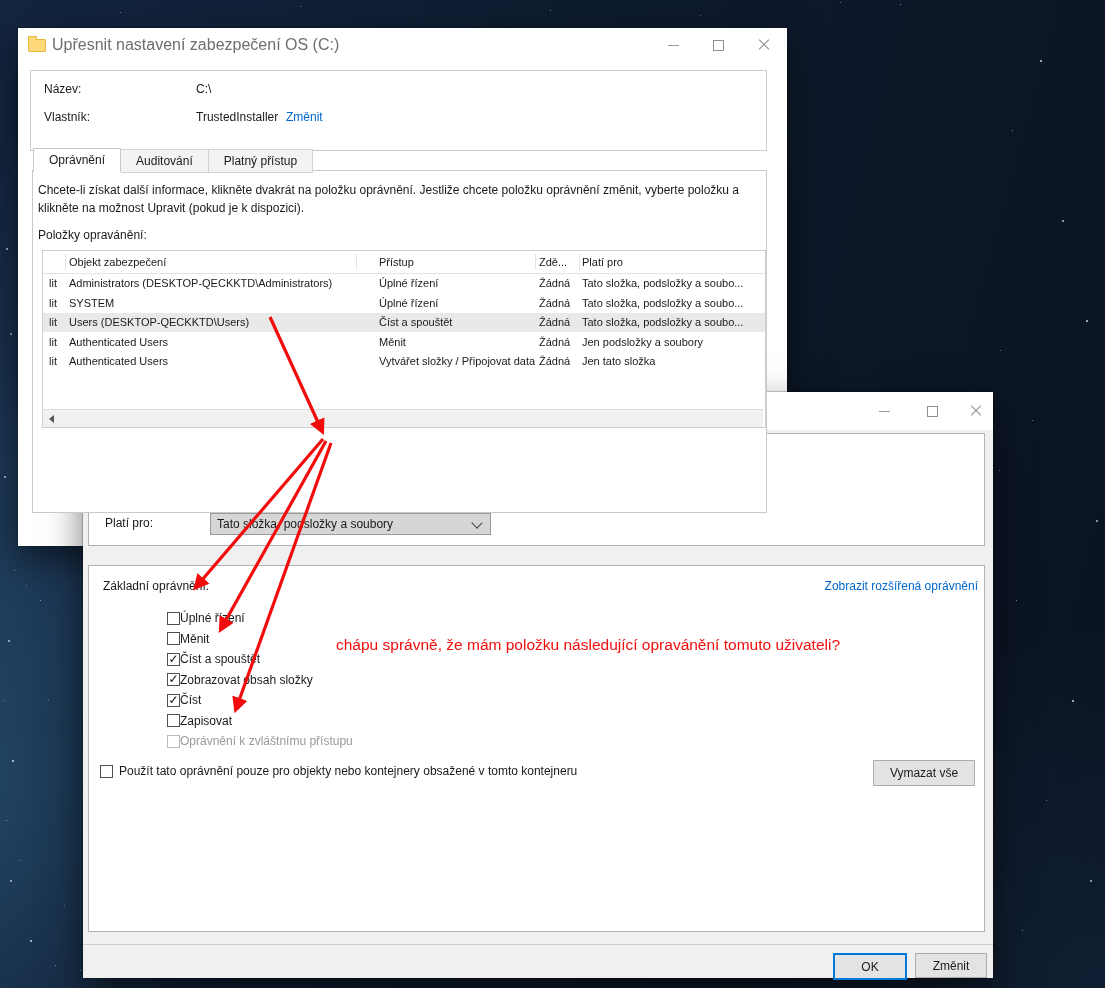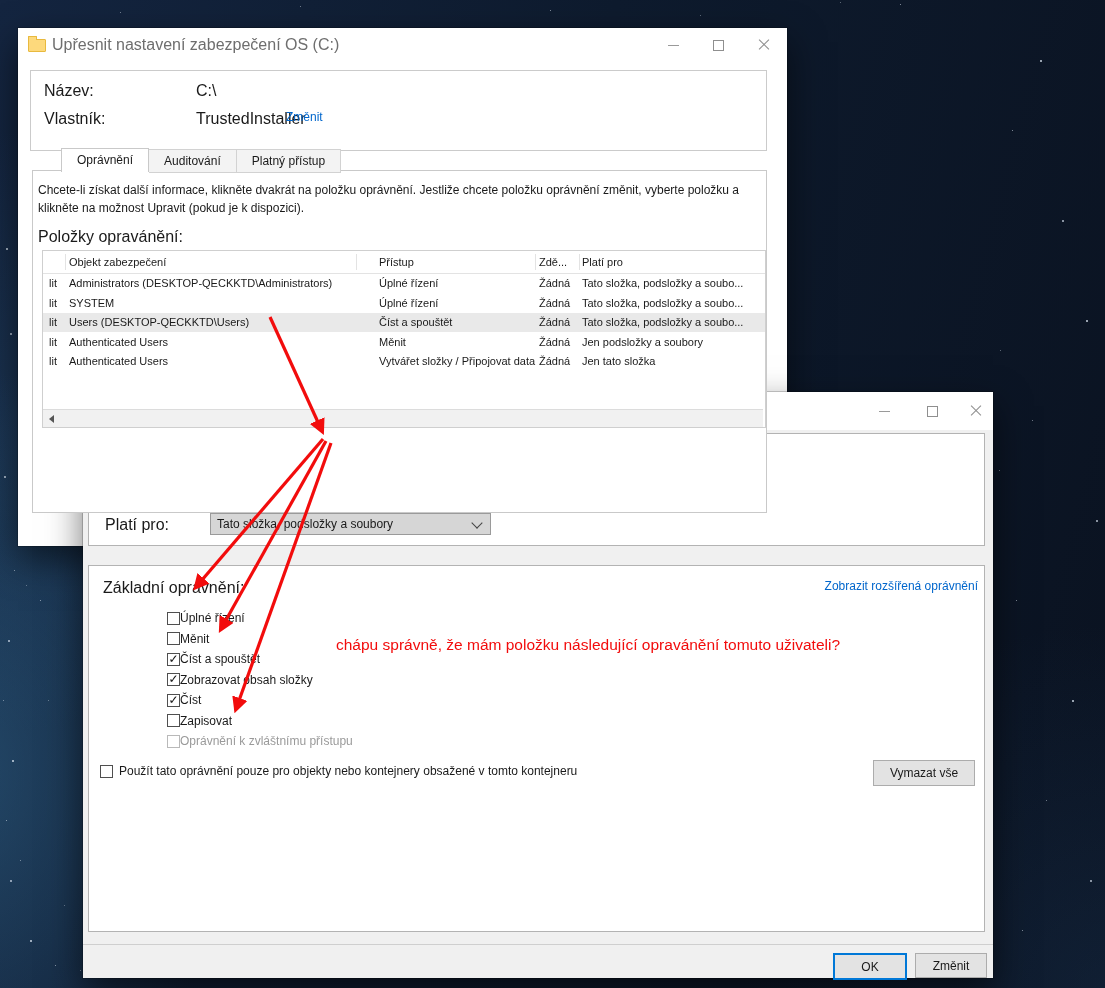--- a/index.html
+++ b/index.html
@@ -17,32 +17,32 @@
   .wtitle{position:absolute;font-size:16px;color:#6e6e6e;white-space:nowrap;}
   .folder{position:absolute;width:16px;height:11px;background:#fdd97c;border:1px solid #e8b93e;border-radius:1px;}
   .folder:before{content:"";position:absolute;top:-4px;left:-1px;width:7px;height:3px;background:#fdd97c;border:1px solid #e8b93e;border-bottom:none;border-radius:1px 1px 0 0;}
   .ctrl{position:absolute;width:30px;height:24px;display:flex;align-items:center;justify-content:center;}
   .g-min{width:11px;height:1px;background:#9a9a9a;}
   .g-max{width:9px;height:9px;border:1px solid #8f8f8f;}
   .g-close{position:relative;width:12px;height:12px;}
   .g-close:before,.g-close:after{content:"";position:absolute;left:-1px;top:5px;width:14px;height:1px;background:#8f8f8f;}
   .g-close:before{transform:rotate(45deg);}.g-close:after{transform:rotate(-45deg);}
 
-  .lbl{position:absolute;font-size:16px;white-space:nowrap;}
+  .lbl{position:absolute;font-size:12px;white-space:nowrap;}
   .link{position:absolute;font-size:12px;color:#0066cc;white-space:nowrap;cursor:pointer;}
 
   
   .back{left:18px;top:28px;width:769px;height:518px;}
   .back .titlebar{height:34px;}
   .back .folder{left:10px;top:11px;}
   .back .wtitle{left:34px;top:0;height:34px;line-height:34px;}
   .infobox{position:absolute;left:12px;top:42px;width:735px;height:79px;background:#fff;border:1px solid #cbcbcb;}
   .tabstrip{position:absolute;left:15px;top:120px;display:flex;z-index:2;}
   .tab{height:22px;line-height:22px;padding:0 15px;font-size:12px;background:#f3f3f3;border:1px solid #d2d2d2;border-left:none;margin-top:1px;}
-  .tab:first-child{border-left:1px solid #d2d2d2;margin-left:28px;}
+  .tab:first-child{border-left:1px solid #d2d2d2;}
   .tab.active{height:23px;line-height:23px;margin-top:0;background:#fff;border:1px solid #c9c9c9;border-bottom:none;}
   .pagebox{position:absolute;left:14px;top:142px;width:733px;height:341px;background:#fff;border:1px solid #c9c9c9;z-index:1;}
   .desc{position:absolute;left:20px;top:153px;width:722px;font-size:12px;line-height:18px;z-index:2;}
   .listlabel{top:200px;left:20px;z-index:2;}
   .ptable{position:absolute;left:24px;top:222px;width:722px;height:176px;border:1px solid #cfcfcf;background:#fff;z-index:2;}
   .thead{position:absolute;left:0;top:0;right:0;height:22px;border-bottom:1px solid #e3e3e3;}
   .thead .sep{position:absolute;top:3px;bottom:3px;width:1px;background:#e3e3e3;}
   .hcell,.tcell{position:absolute;font-size:11px;line-height:19px;white-space:nowrap;overflow:hidden;}
   .hcell{line-height:22px;}
   .c0{left:0;width:20px;text-align:center;}

